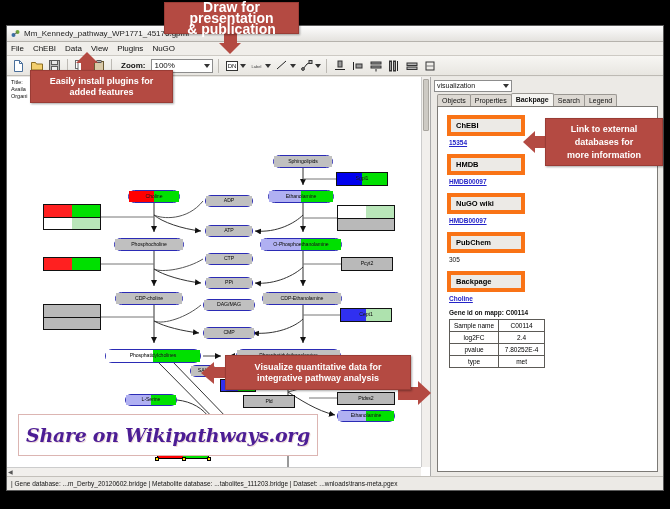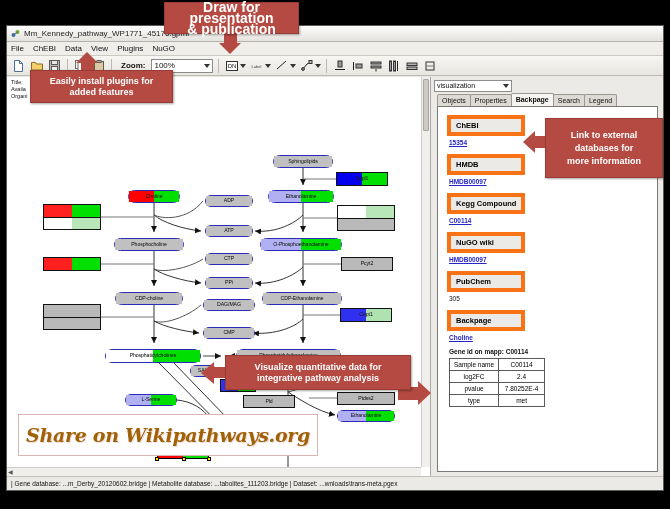--- a/index.html
+++ b/index.html
@@ -156,21 +156,21 @@
   }
   .ann-arrow{position:absolute;z-index:40;width:0;height:0}
   .arrow-shaft{position:absolute;background:#b44a42;z-index:39}
   .share{
     position:absolute;left:18px;top:414px;width:300px;height:42px;
     background:#fff;border:1px solid #dcb5b2;display:flex;align-items:center;
     justify-content:center;z-index:40;
   }
   .share span{
     font-family:"DejaVu Serif", serif;
-    font-style:italic;font-weight:bold;font-size:19px;color:#a16207;
+    font-style:italic;font-weight:bold;font-size:19px;color:#4c1d95;
     text-shadow:1px 1px 0 #f0dcda;letter-spacing:-.3px;
   }
 </style>
 </head>
 <body>
 
 <div class="app-window">
 
   <div class="titlebar">
     <span class="tb-icon">
@@ -601,21 +601,20 @@
         <div class="tab">Properties</div>
         <div class="tab active">Backpage</div>
         <div class="tab">Search</div>
         <div class="tab">Legend</div>
       </div>
 
       <div class="backpage">
         <div id="bp-host">
             <div><div class="bp-head">ChEBI</div><span class="bp-link">15354</span></div>
             <div><div class="bp-head">HMDB</div><span class="bp-link">HMDB00097</span></div>
-            <div><div class="bp-head">Kegg Compound</div><span class="bp-link">C00114</span></div>
             <div><div class="bp-head">NuGO wiki</div><span class="bp-link">HMDB00097</span></div>
             <div><div class="bp-head">PubChem</div><span class="bp-text">305</span></div>
             <div><div class="bp-head">Backpage</div><span class="bp-link">Choline</span></div>
           </div>
 
         <div class="bp-sub">Gene id on mapp: C00114</div>
         <table class="expr">
           <tbody id="expr-host">
               <tr>
                 <td>Sample name</td>
@@ -651,21 +650,21 @@
 <div class="arrow-shaft" style="left:224px;top:33px;width:13px;height:11px"></div>
 <div class="ann-arrow" style="left:219px;top:43px;border-left:11px solid transparent;border-right:11px solid transparent;border-top:11px solid #b44a42"></div>
 
 <div class="ann" style="left:30px;top:70px;width:143px;height:33px;font-size:9px;padding:0 4px">
   <span style="white-space:pre-line">Easily install plugins for
 added features</span>
 </div>
 <div class="arrow-shaft" style="left:81px;top:62px;width:13px;height:10px"></div>
 <div class="ann-arrow" style="left:76px;top:52px;border-left:11px solid transparent;border-right:11px solid transparent;border-bottom:11px solid #b44a42"></div>
 
-<div class="ann" style="left:545px;top:118px;width:118px;height:60px;font-size:9px;padding:0 4px;line-height:13px">
+<div class="ann" style="left:545px;top:118px;width:118px;height:48px;font-size:9px;padding:0 4px;line-height:13px">
   <span style="white-space:pre-line">Link  to external
 databases  for
 more information</span>
 </div>
 <div class="arrow-shaft" style="left:534px;top:136px;width:13px;height:12px"></div>
 <div class="ann-arrow" style="left:523px;top:131px;border-top:11px solid transparent;border-bottom:11px solid transparent;border-right:12px solid #b44a42"></div>
 
 <div class="ann" style="left:225px;top:355px;width:186px;height:35px;font-size:9px;padding:0 4px">
   <span style="white-space:pre-line">Visualize quantitative data  for
 integrative pathway analysis</span>

